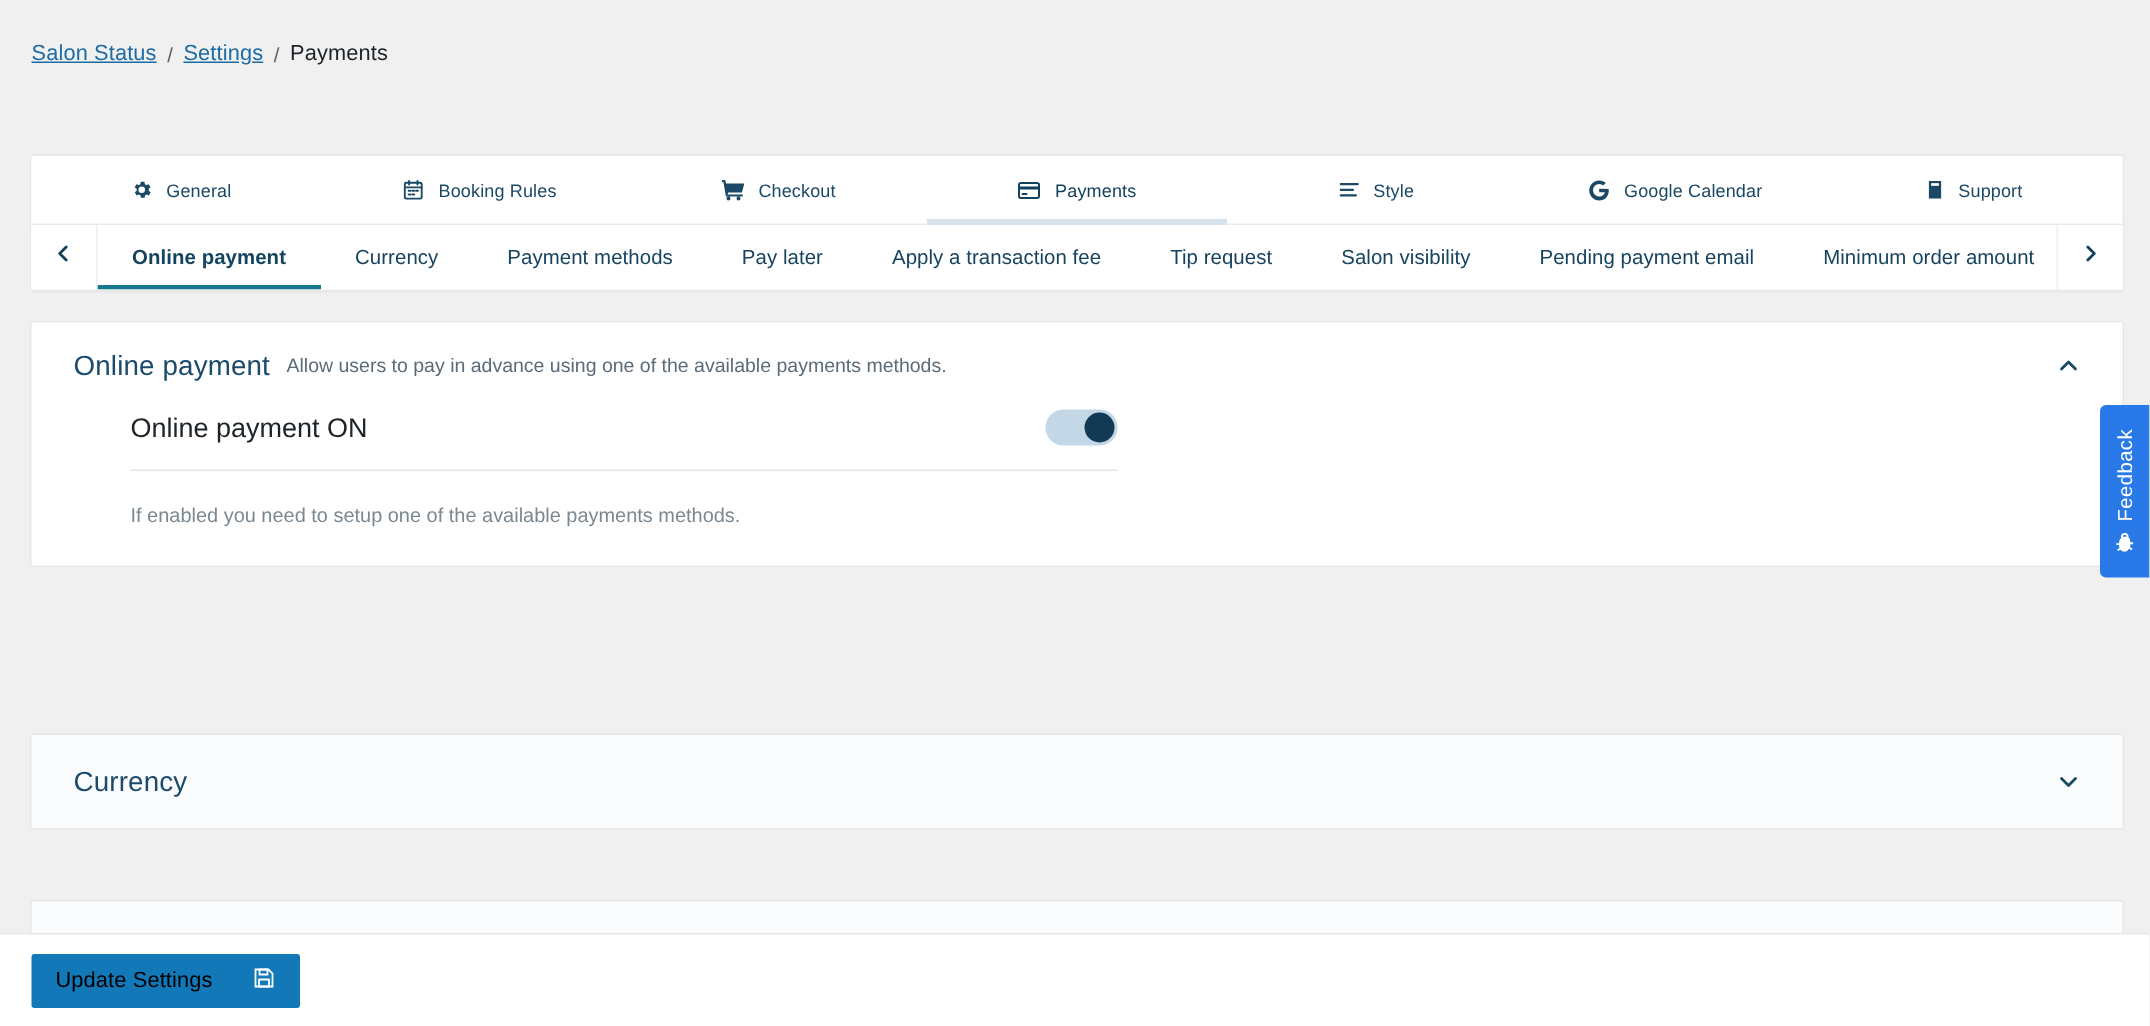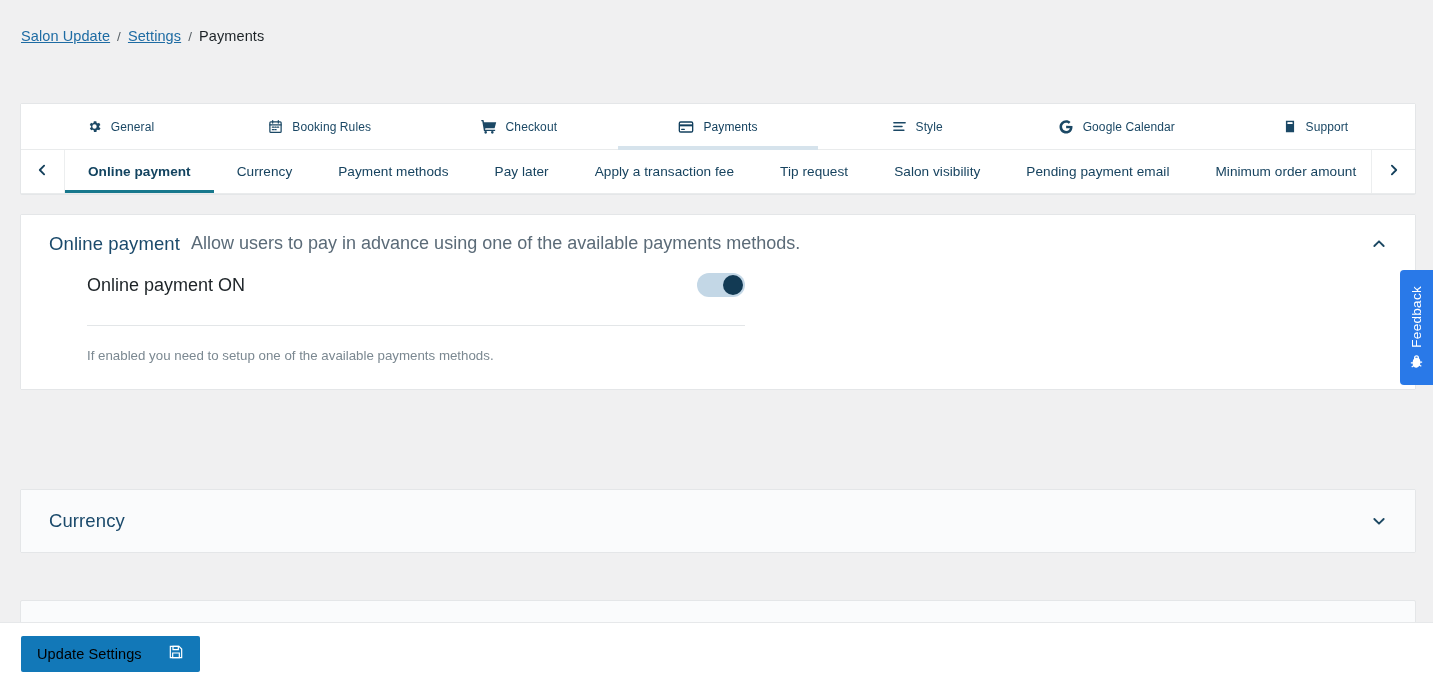--- a/index.html
+++ b/index.html
@@ -80,31 +80,31 @@
   }
   .panel { background: #fff; border-bottom: 1px solid #ebedee; }
   .panel-head {
     display: flex; align-items: center; padding: 0 28px;
     height: 58px; cursor: pointer;
   }
   .panel-title {
     font-size: 18.5px; color: #1b4a6b; font-weight: 400; letter-spacing: .1px;
   }
   .panel-desc {
-    font-size: 18px; color: #5b6b78; margin-left: 11px; padding-bottom: 1px;
+    font-size: 13px; color: #5b6b78; margin-left: 11px; padding-bottom: 1px;
   }
   .panel-chevron { margin-left: auto; color: #1c4863; display: flex; }
   .panel-body { padding: 0 28px 26px 28px; }
 
   .field-label {
     font-size: 12.8px; color: #4d6375; margin: 0 0 22px 38px;
   }
   .toggle-row {
     display: flex; align-items: center; width: 658px; margin-left: 38px;
-    padding-bottom: 28px; border-bottom: 1px solid #e3e6e8;
+    padding-bottom: 16px; border-bottom: 1px solid #e3e6e8;
   }
   .toggle-text { font-size: 18px; color: #1d2327; font-weight: 400; }
   .switch {
     margin-left: auto; width: 48px; height: 24px; border-radius: 12px;
     background: #c3d7e6; position: relative; cursor: pointer;
   }
   .switch .knob {
     position: absolute; top: 2px; right: 2px; width: 20px; height: 20px;
     border-radius: 50%; background: #123a54;
   }
@@ -147,21 +147,21 @@
     gap: 12px; color: #62b96a; font-size: 14.5px; font-weight: bold;
     cursor: pointer;
   }
 </style>
 </head>
 <body>
 
 <div class="page">
 
   <div class="breadcrumb">
-    <a>Salon Update</a>
+    <a>Salon Status</a>
     <span class="sep">/</span>
     <a>Settings</a>
     <span class="sep">/</span>
     <span class="current">Payments</span>
   </div>
 
   <div class="card">
 
     <div class="tabs-primary">
 

